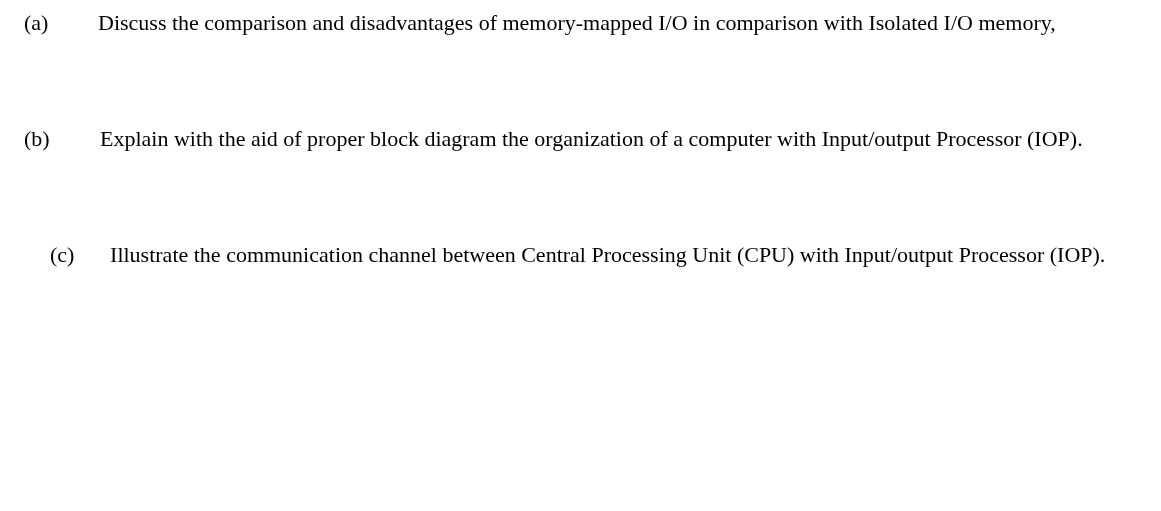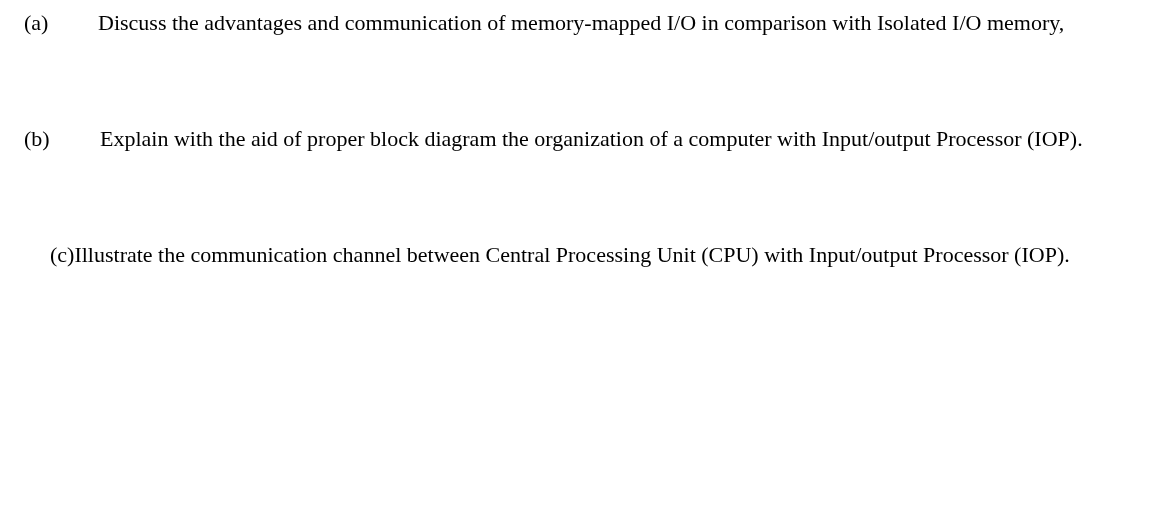--- a/index.html
+++ b/index.html
@@ -52,28 +52,29 @@
       margin-bottom: 0;
     }
     
     .question-item-c .question-label {
       min-width: 40px;
       padding-left: 30px;
     }
     
     .question-item-c .question-text {
       padding-left: 0;
+      text-align: center;
     }
   </style>
 </head>
 <body>
 
 <div class="question-item question-item-a">
   <div class="question-label">(a)</div>
-  <div class="question-text">Discuss the advantages and communication of memory-mapped I/O in comparison with Isolated I/O memory,</div>
+  <div class="question-text">Discuss the comparison and disadvantages of memory-mapped I/O in comparison with Isolated I/O memory,</div>
 </div>
 
 <div class="question-item question-item-b">
   <div class="question-label">(b)</div>
   <div class="question-text">Explain with the aid of proper block diagram the organization of a computer with Input/output  Processor (IOP).</div>
 </div>
 
 <div class="question-item question-item-c">
   <div class="question-label">(c)</div>
   <div class="question-text">Illustrate the communication channel between Central Processing Unit (CPU) with Input/output Processor (IOP).</div>

